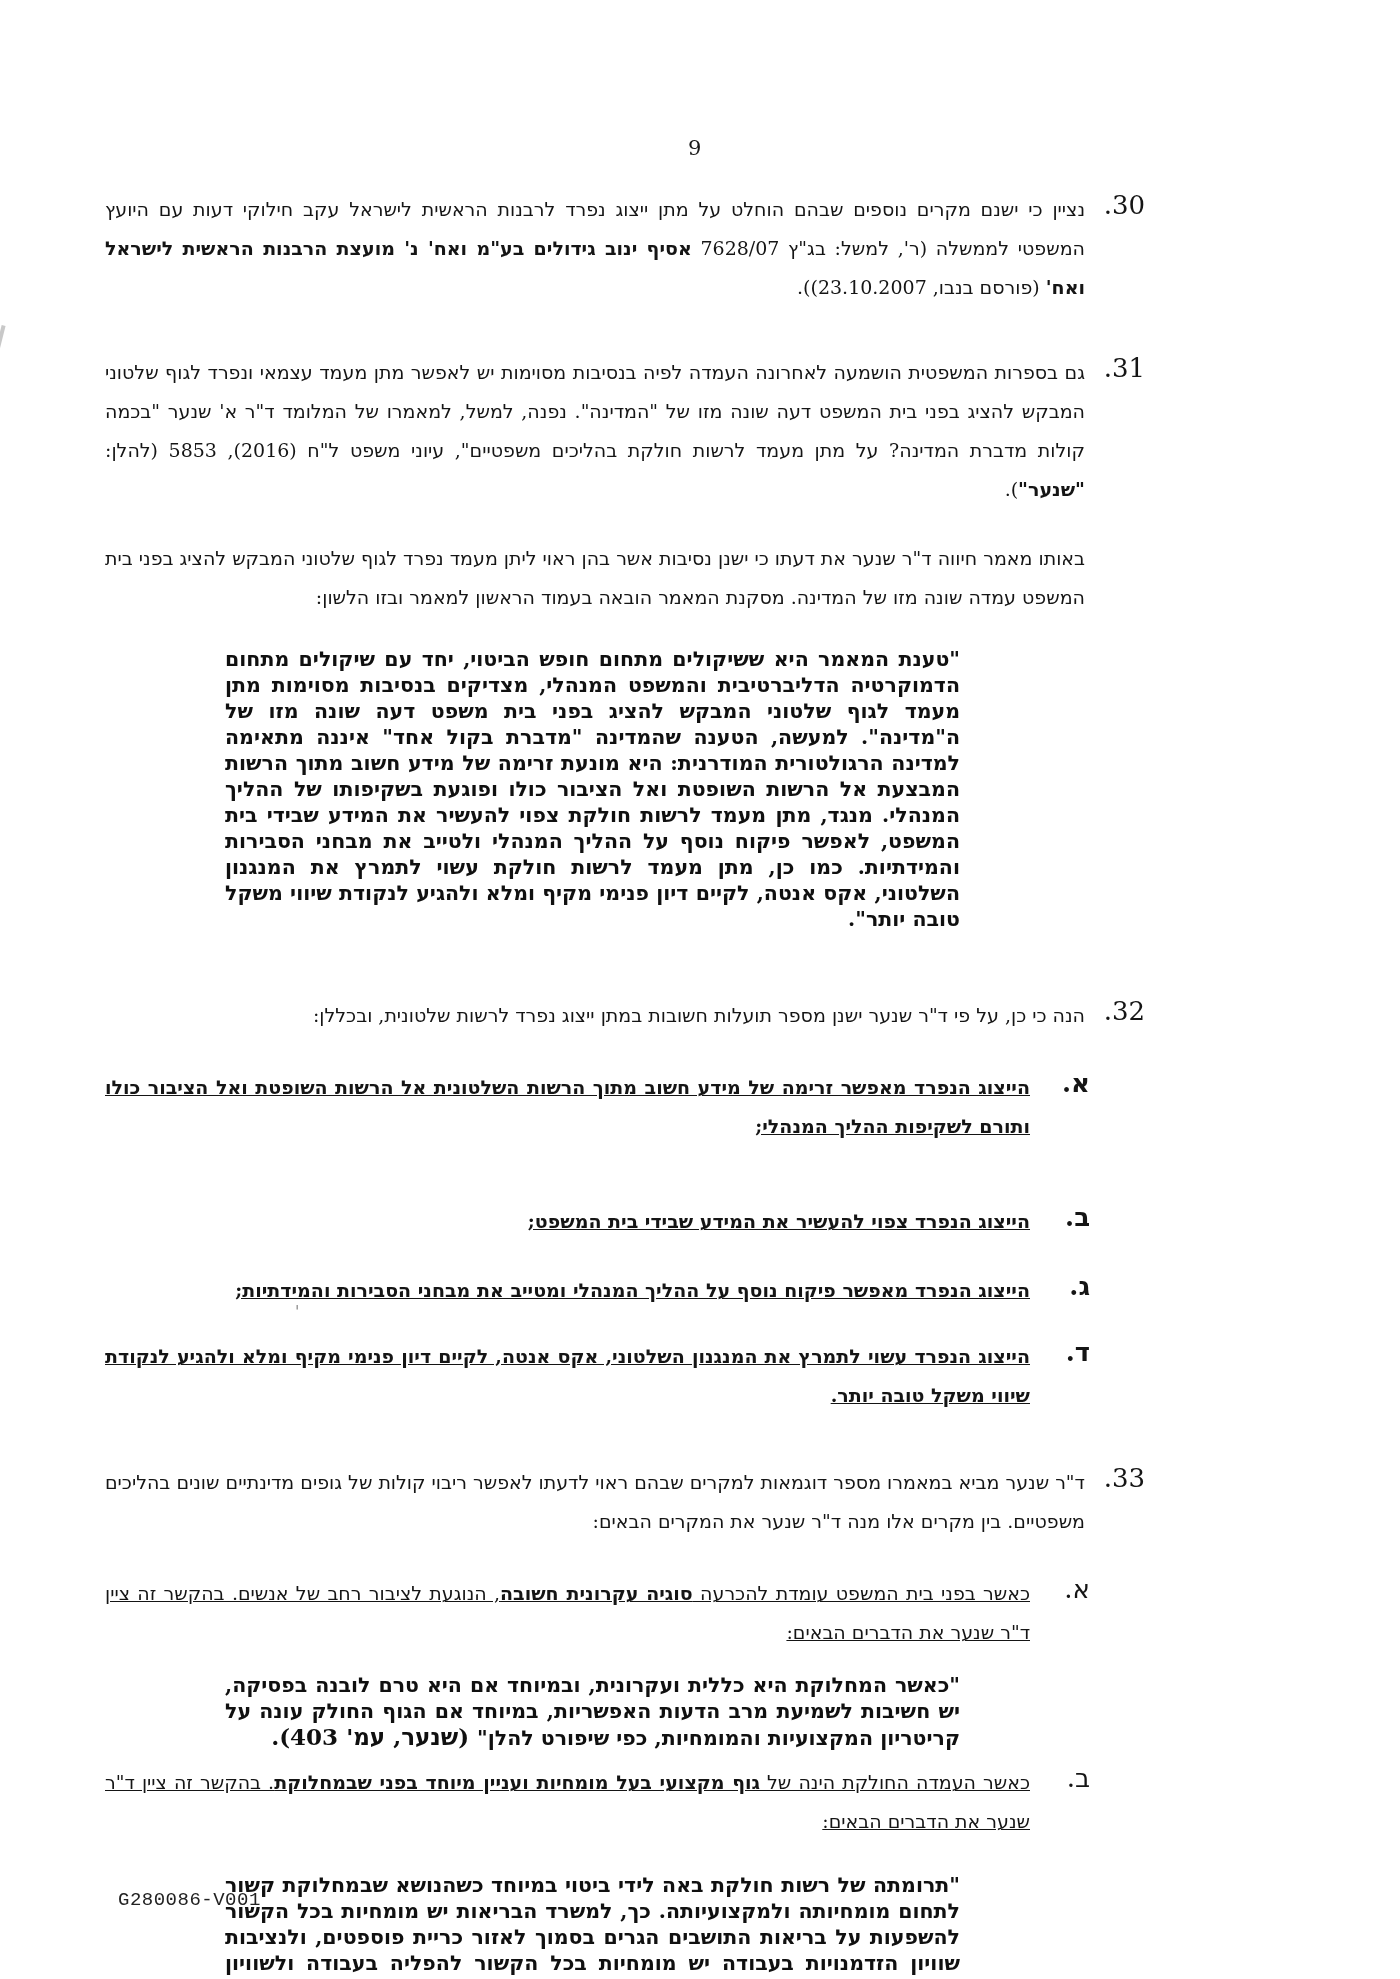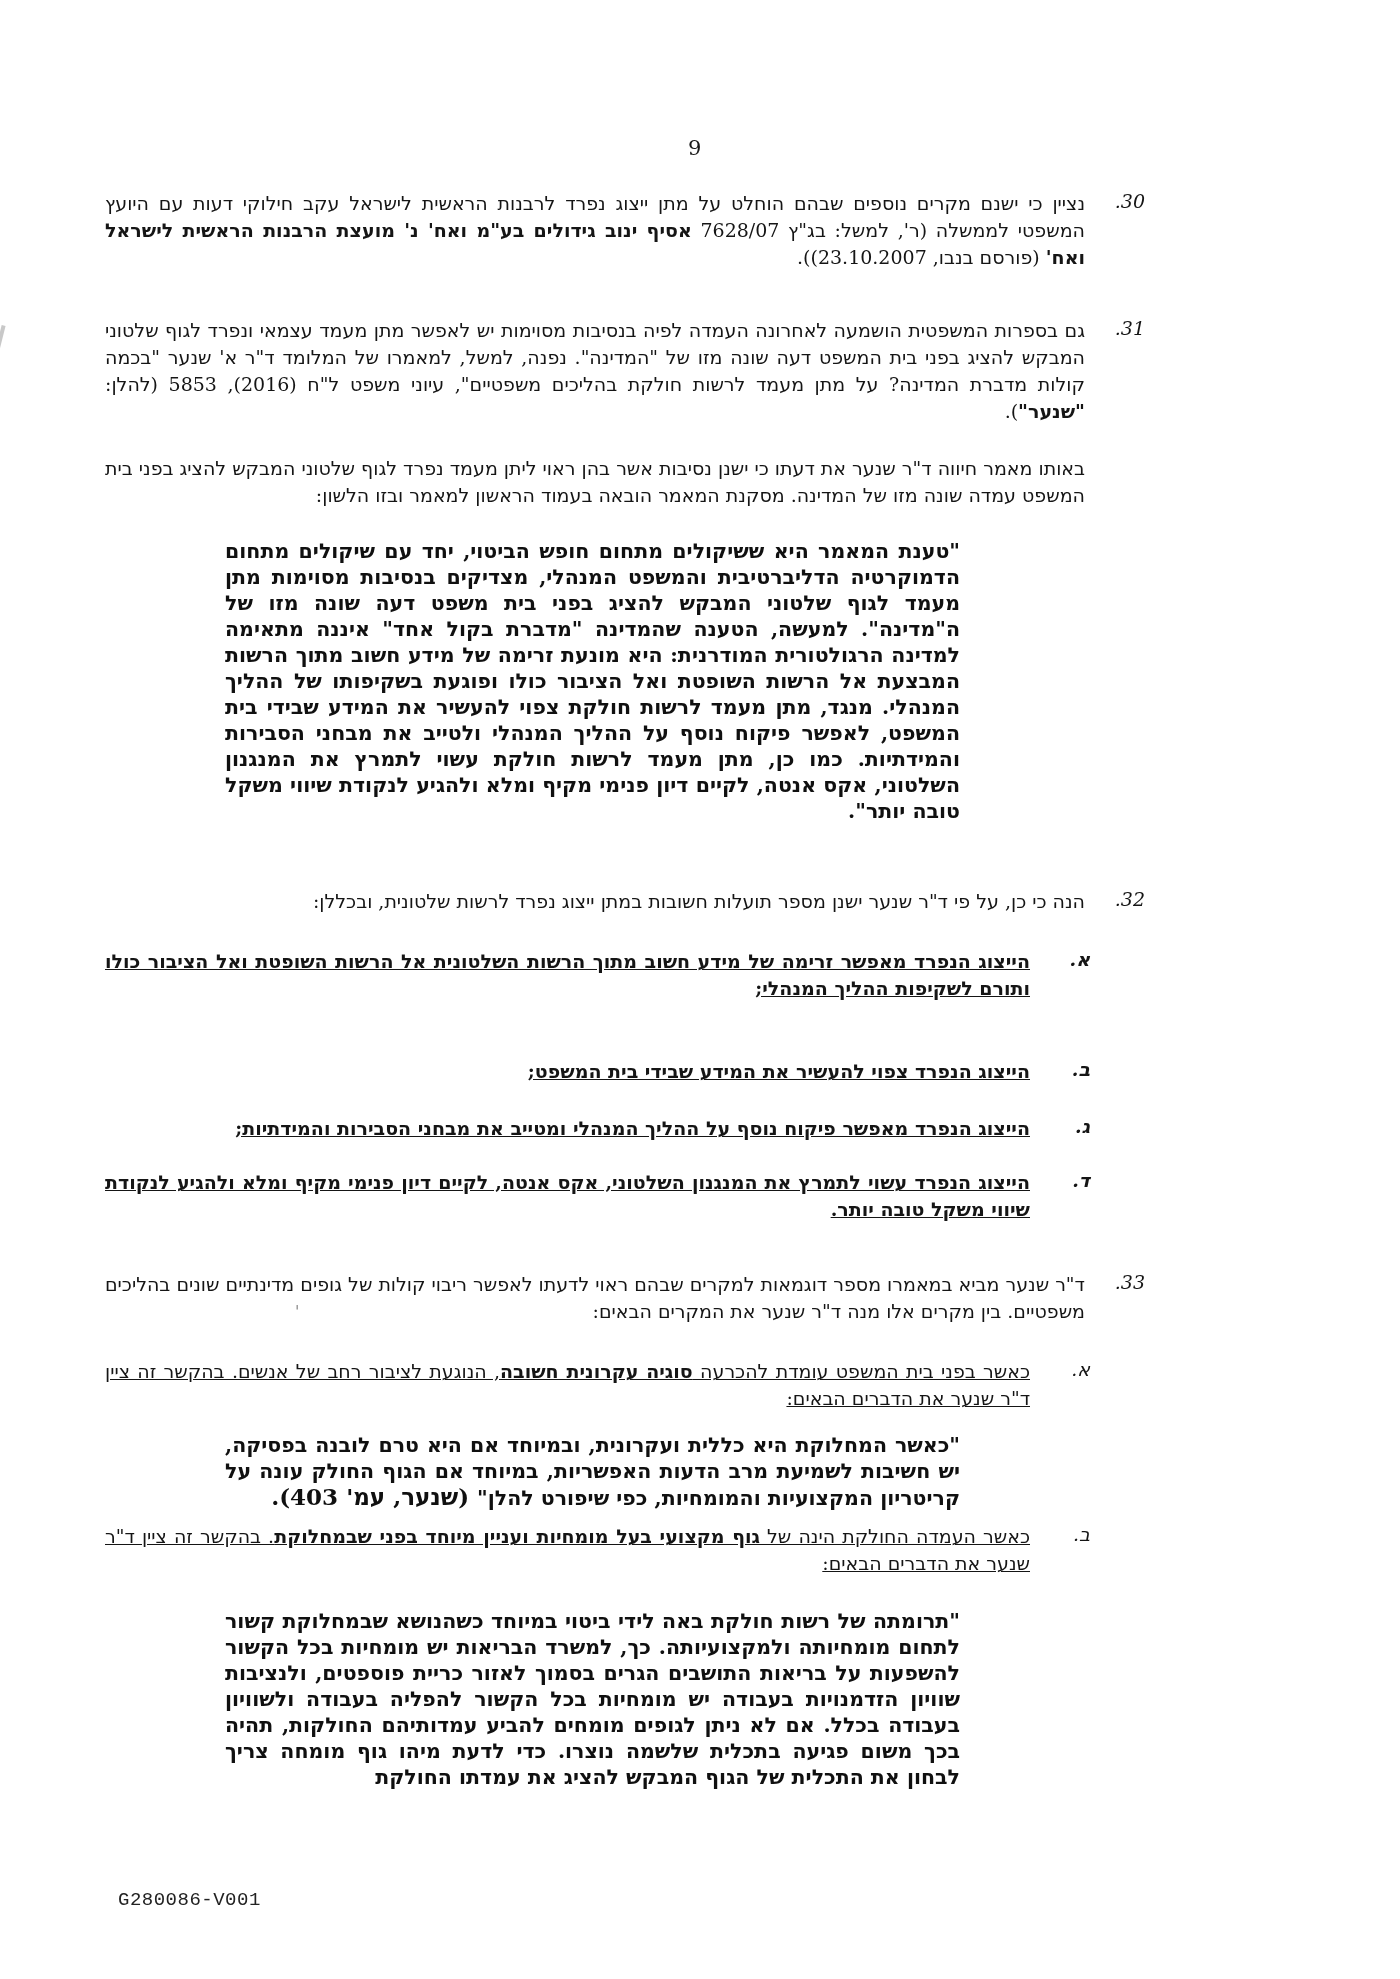--- a/index.html
+++ b/index.html
@@ -21,28 +21,27 @@
   }
   .content{
     position:absolute;
     top:190px;
     right:255px;          
     width:1040px;         
   }
   .para{display:flex;gap:15px;}
   .pnum{
     flex:0 0 45px;
-    font-size:19px;
+    font-size:26px;
     white-space:nowrap;
-    font-style:italic;
   }
   .ptext{
     flex:1 1 auto;
     font-size:19px;
-    line-height:27px;
+    line-height:39px;
     text-align:justify;
     text-justify:inter-word;
   }
   .item{margin-right:55px;}       
   .b{font-weight:700;}
   .item .ptext{font-size:19px;text-decoration:underline;}
   .quote{
     margin-right:185px;           
     margin-left:120px;
     font-size:20.5px;

